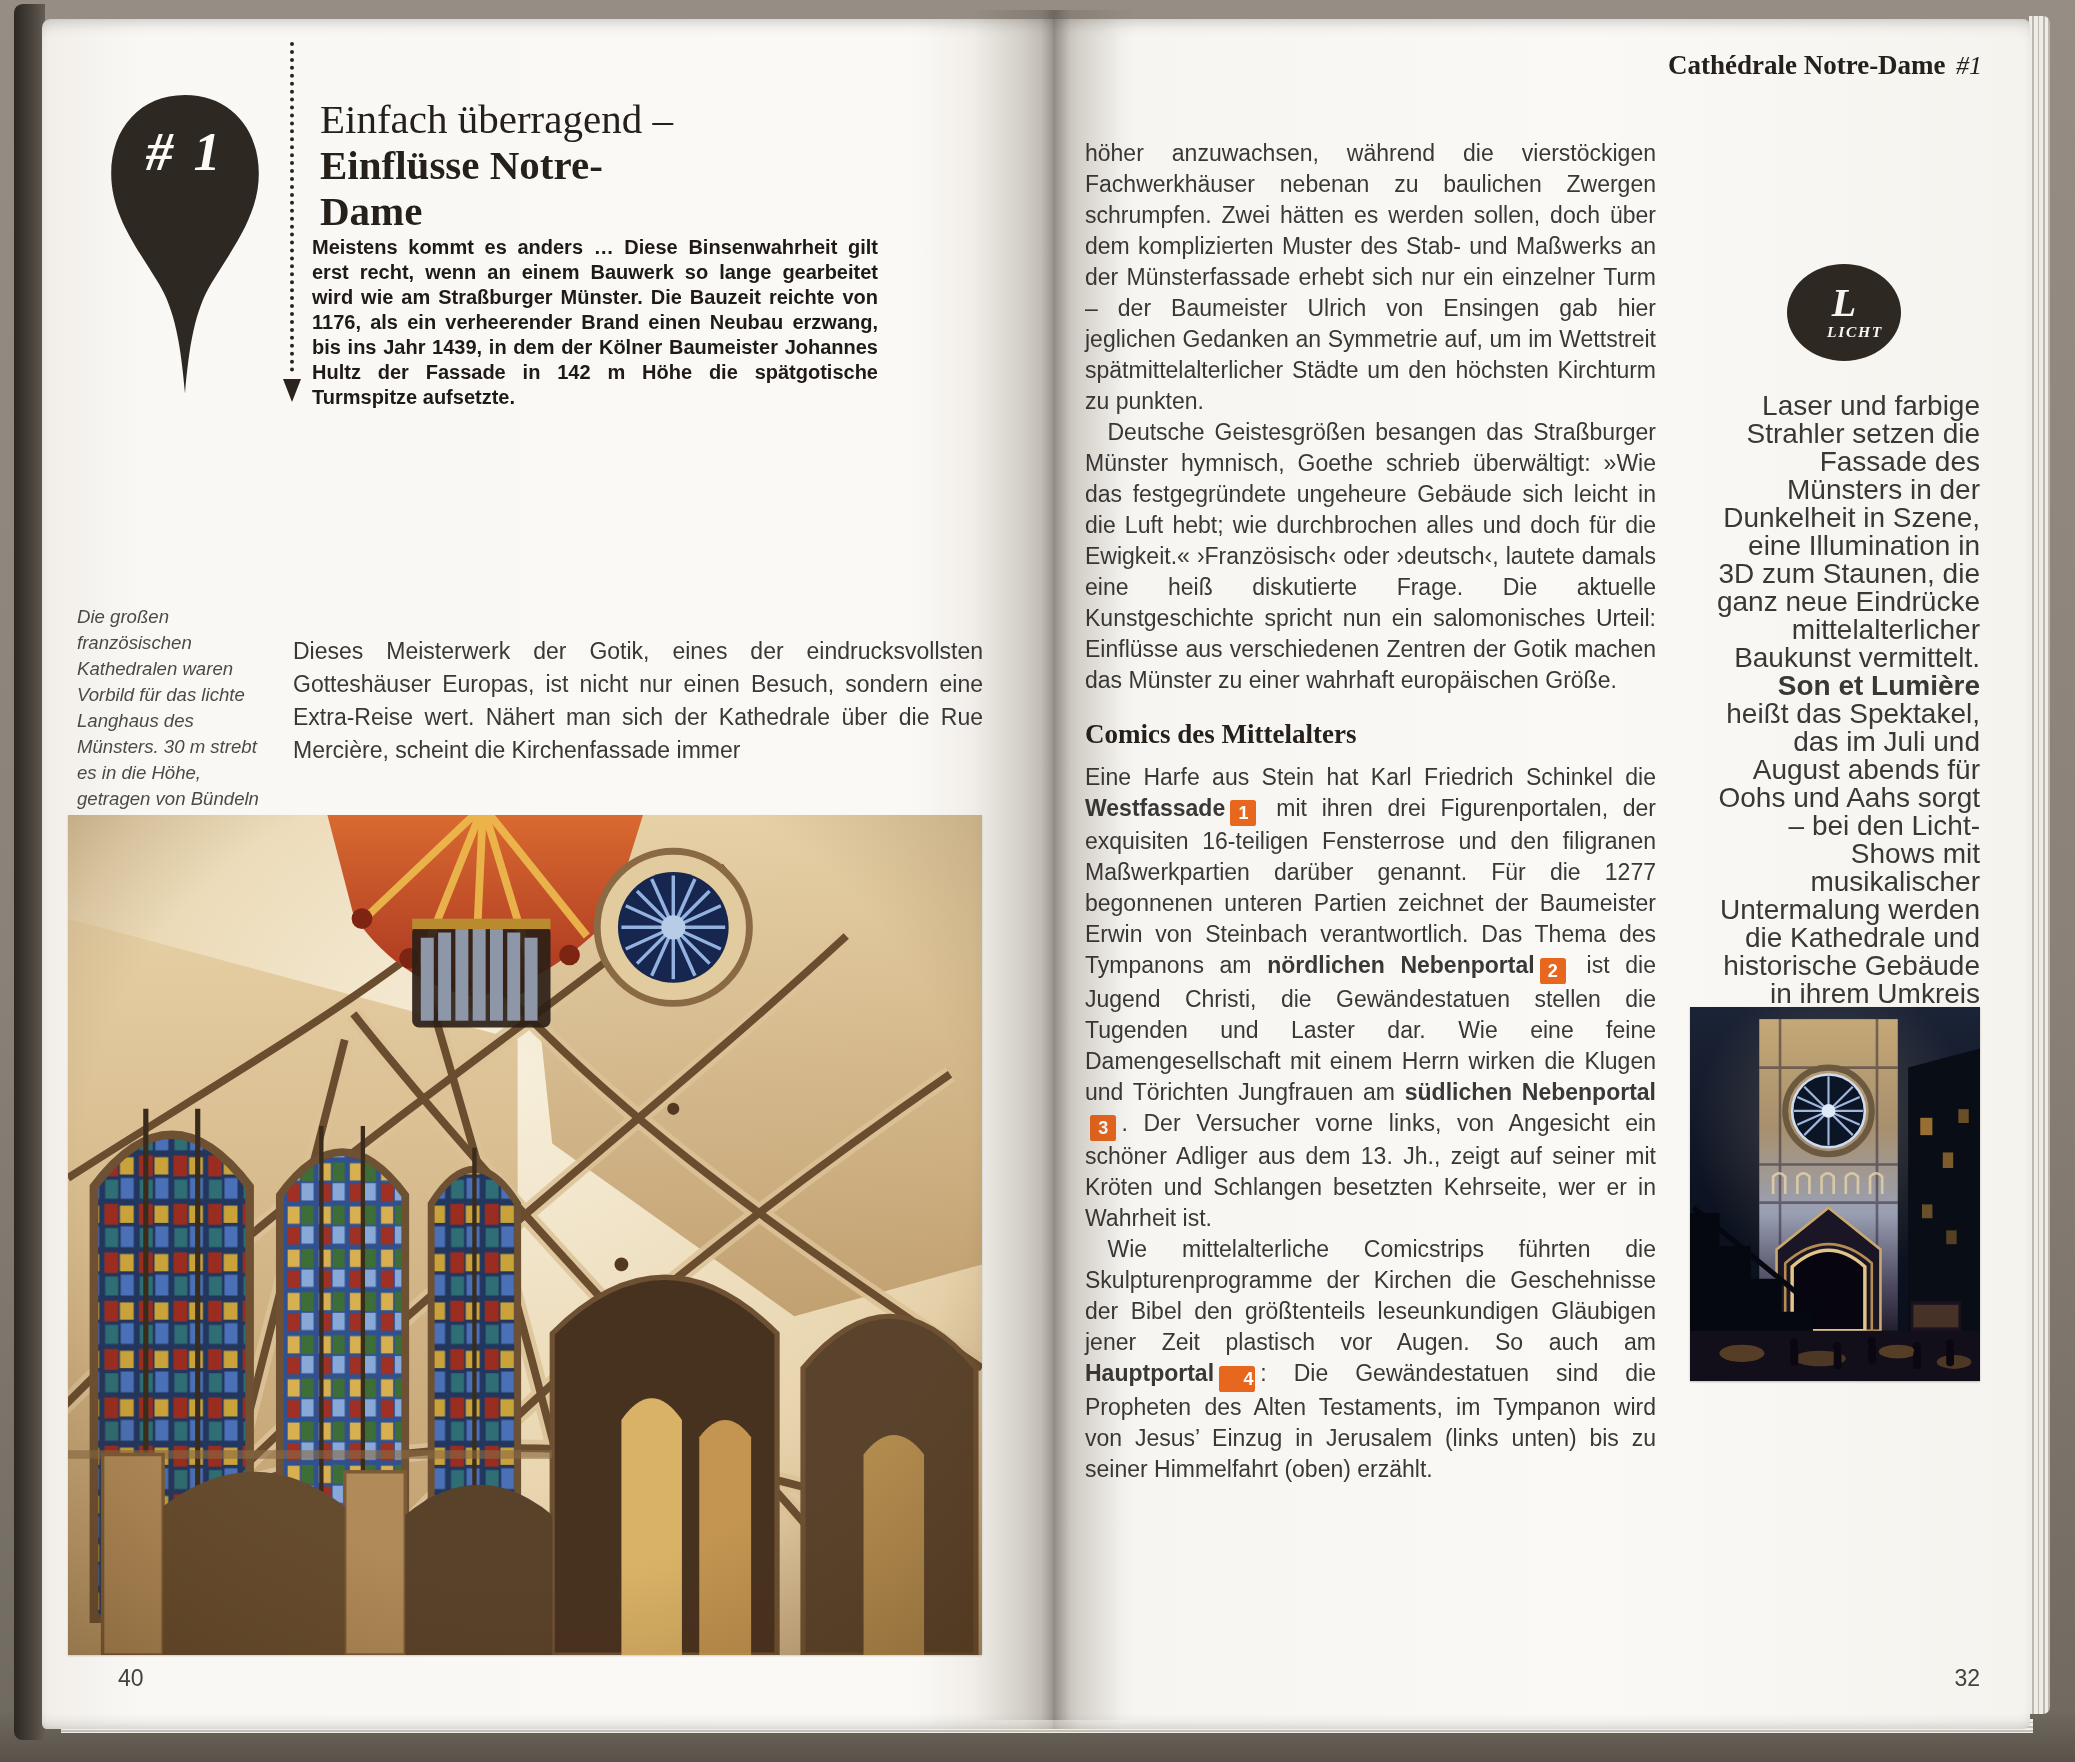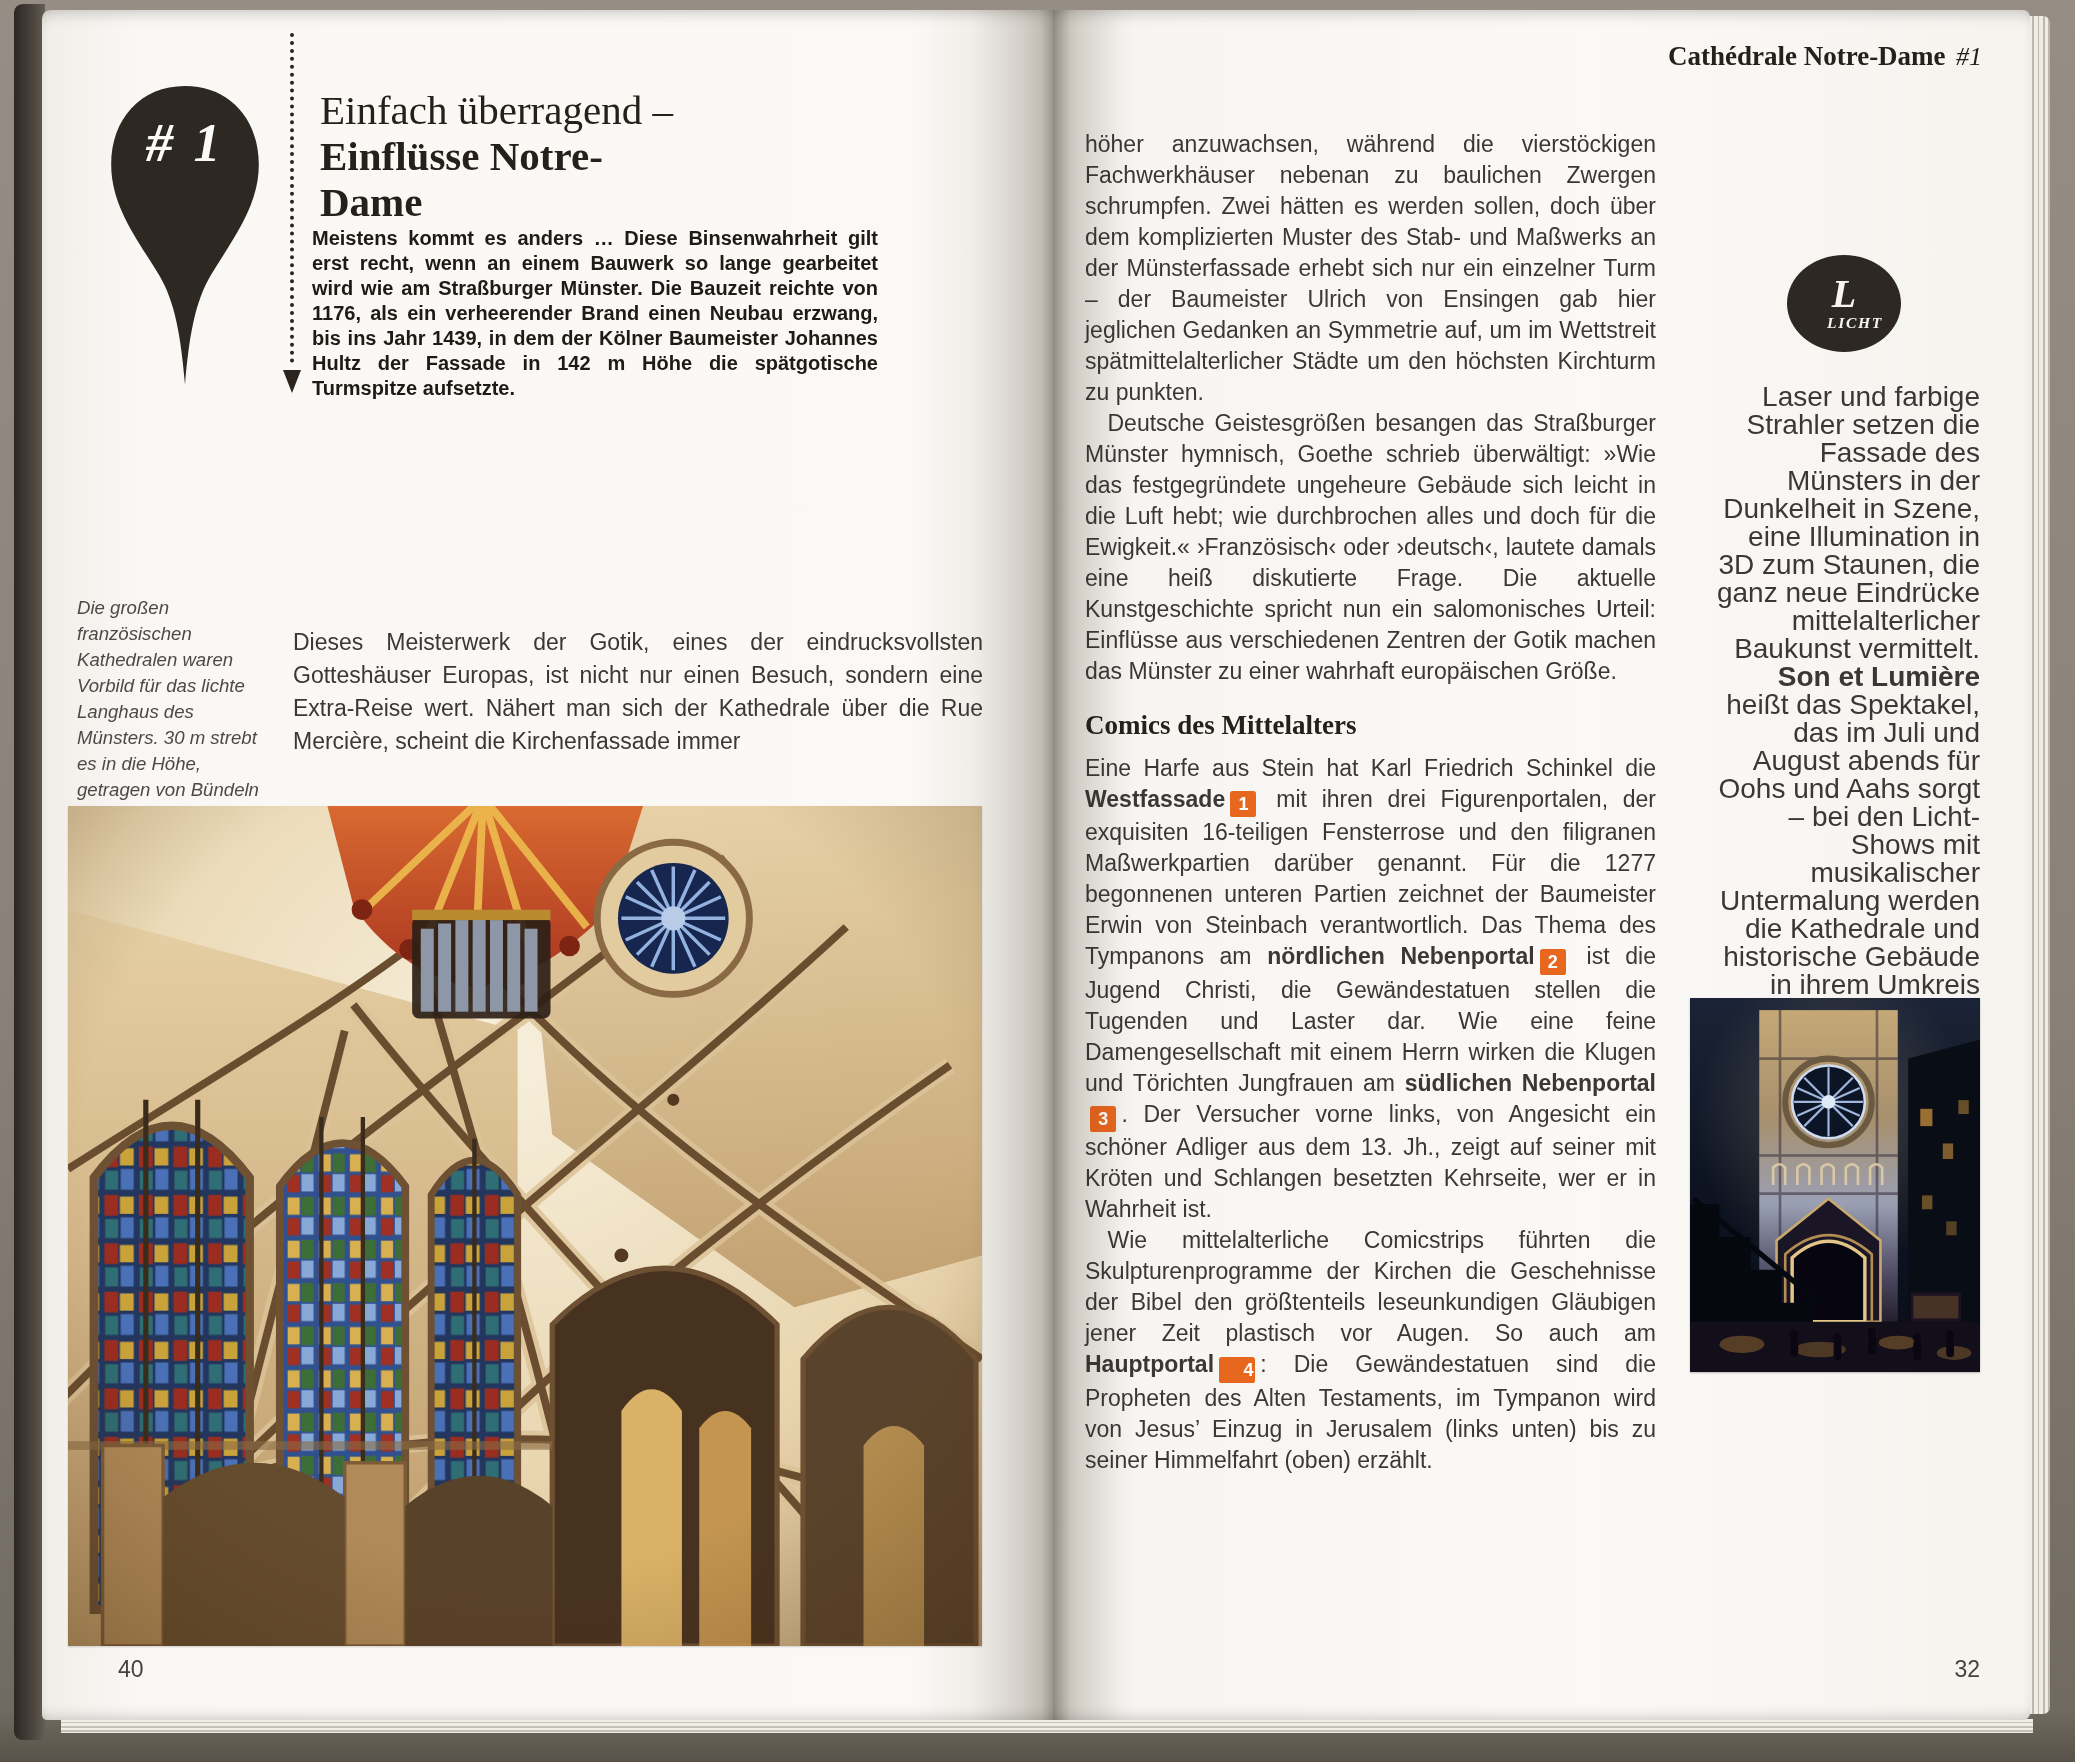--- a/index.html
+++ b/index.html
@@ -8,21 +8,21 @@
          font-family:"Liberation Sans","DejaVu Sans",sans-serif;}
   
   .cover-edge{position:absolute;left:14px;top:3.5px;width:31px;height:1736px;
               background:linear-gradient(90deg,#2c2722,#4a443d 60%,#655e55);border-radius:8.6px 0 0 8.6px;}
   .stack-right{position:absolute;left:2029px;top:15.6px;width:21px;height:1698px;
                background:repeating-linear-gradient(90deg,#efece6 0 3.5px,#bdb7ae 3.5px 5.2px);
                border-radius:0 7px 7px 0;}
   .stack-bottom{position:absolute;left:61px;top:1719px;width:1972px;height:14px;
                 background:repeating-linear-gradient(180deg,#f1eee8 0 2.6px,#c6c1b8 2.6px 4.3px);}
   
-  .page{position:absolute;top:10px;height:1710px;}
+  .page{position:absolute;top:19px;height:1710px;}
   .page-left{left:42px;width:1012px;border-radius:8.6px 0 0 5.2px;
              background:linear-gradient(90deg,#f1eee9 0%,#faf8f5 10%,#fbf9f6 86%,#e9e5de 97%,#d6d1c8 100%);
              box-shadow:inset 0 12px 17.3px -12px rgba(0,0,0,.28), inset 0 -12px 17.3px -14px rgba(0,0,0,.30);}
   .page-right{left:1053px;width:977px;border-radius:0 7px 7px 0;
               background:linear-gradient(90deg,#cdc7be 0%,#e7e3dc 2.6%,#f7f5f1 7%,#fbf9f6 55%,#f5f3ee 100%);
               box-shadow:inset 0 12px 17.3px -12px rgba(0,0,0,.28), inset 0 -12px 17.3px -14px rgba(0,0,0,.30);}
   .gutter{position:absolute;left:972px;top:10.4px;width:164px;height:1710px;pointer-events:none;
           background:linear-gradient(90deg,rgba(0,0,0,0) 0%,rgba(20,15,8,.14) 42%,rgba(20,15,8,.30) 50%,rgba(20,15,8,.10) 60%,rgba(0,0,0,0) 100%);}
   
   .pin{position:absolute;left:61px;top:74px;width:164px;height:304px;}

